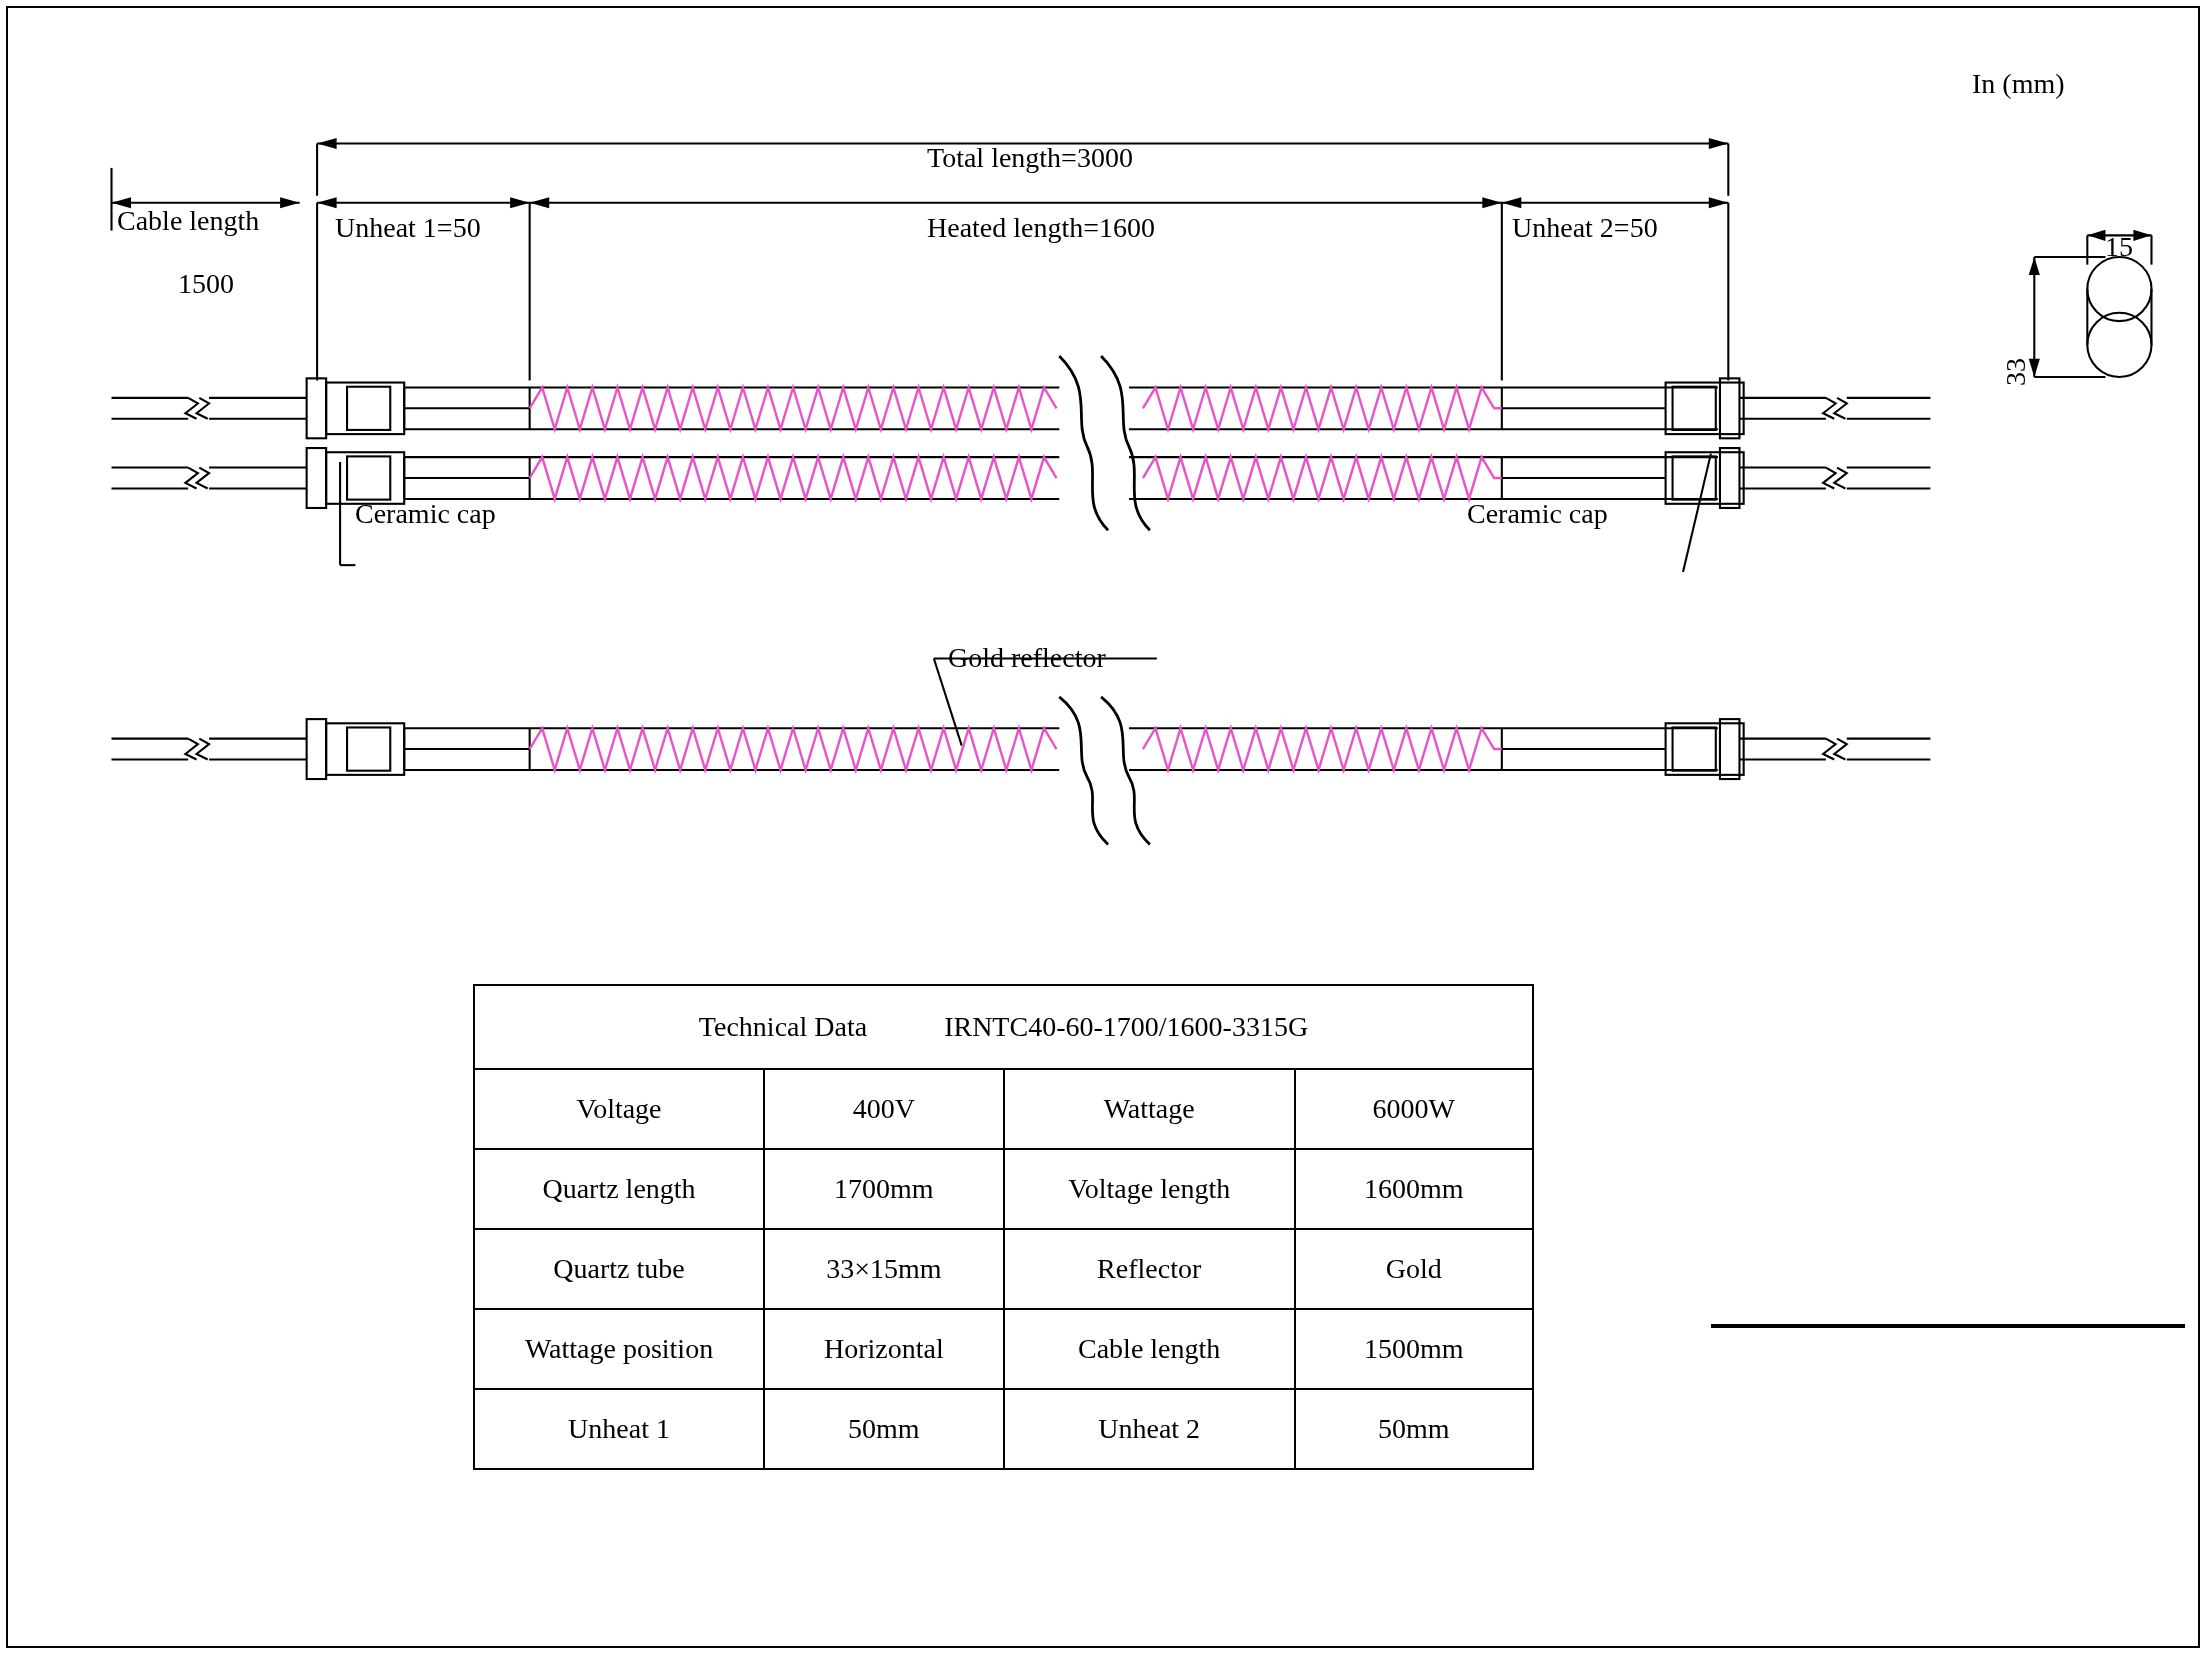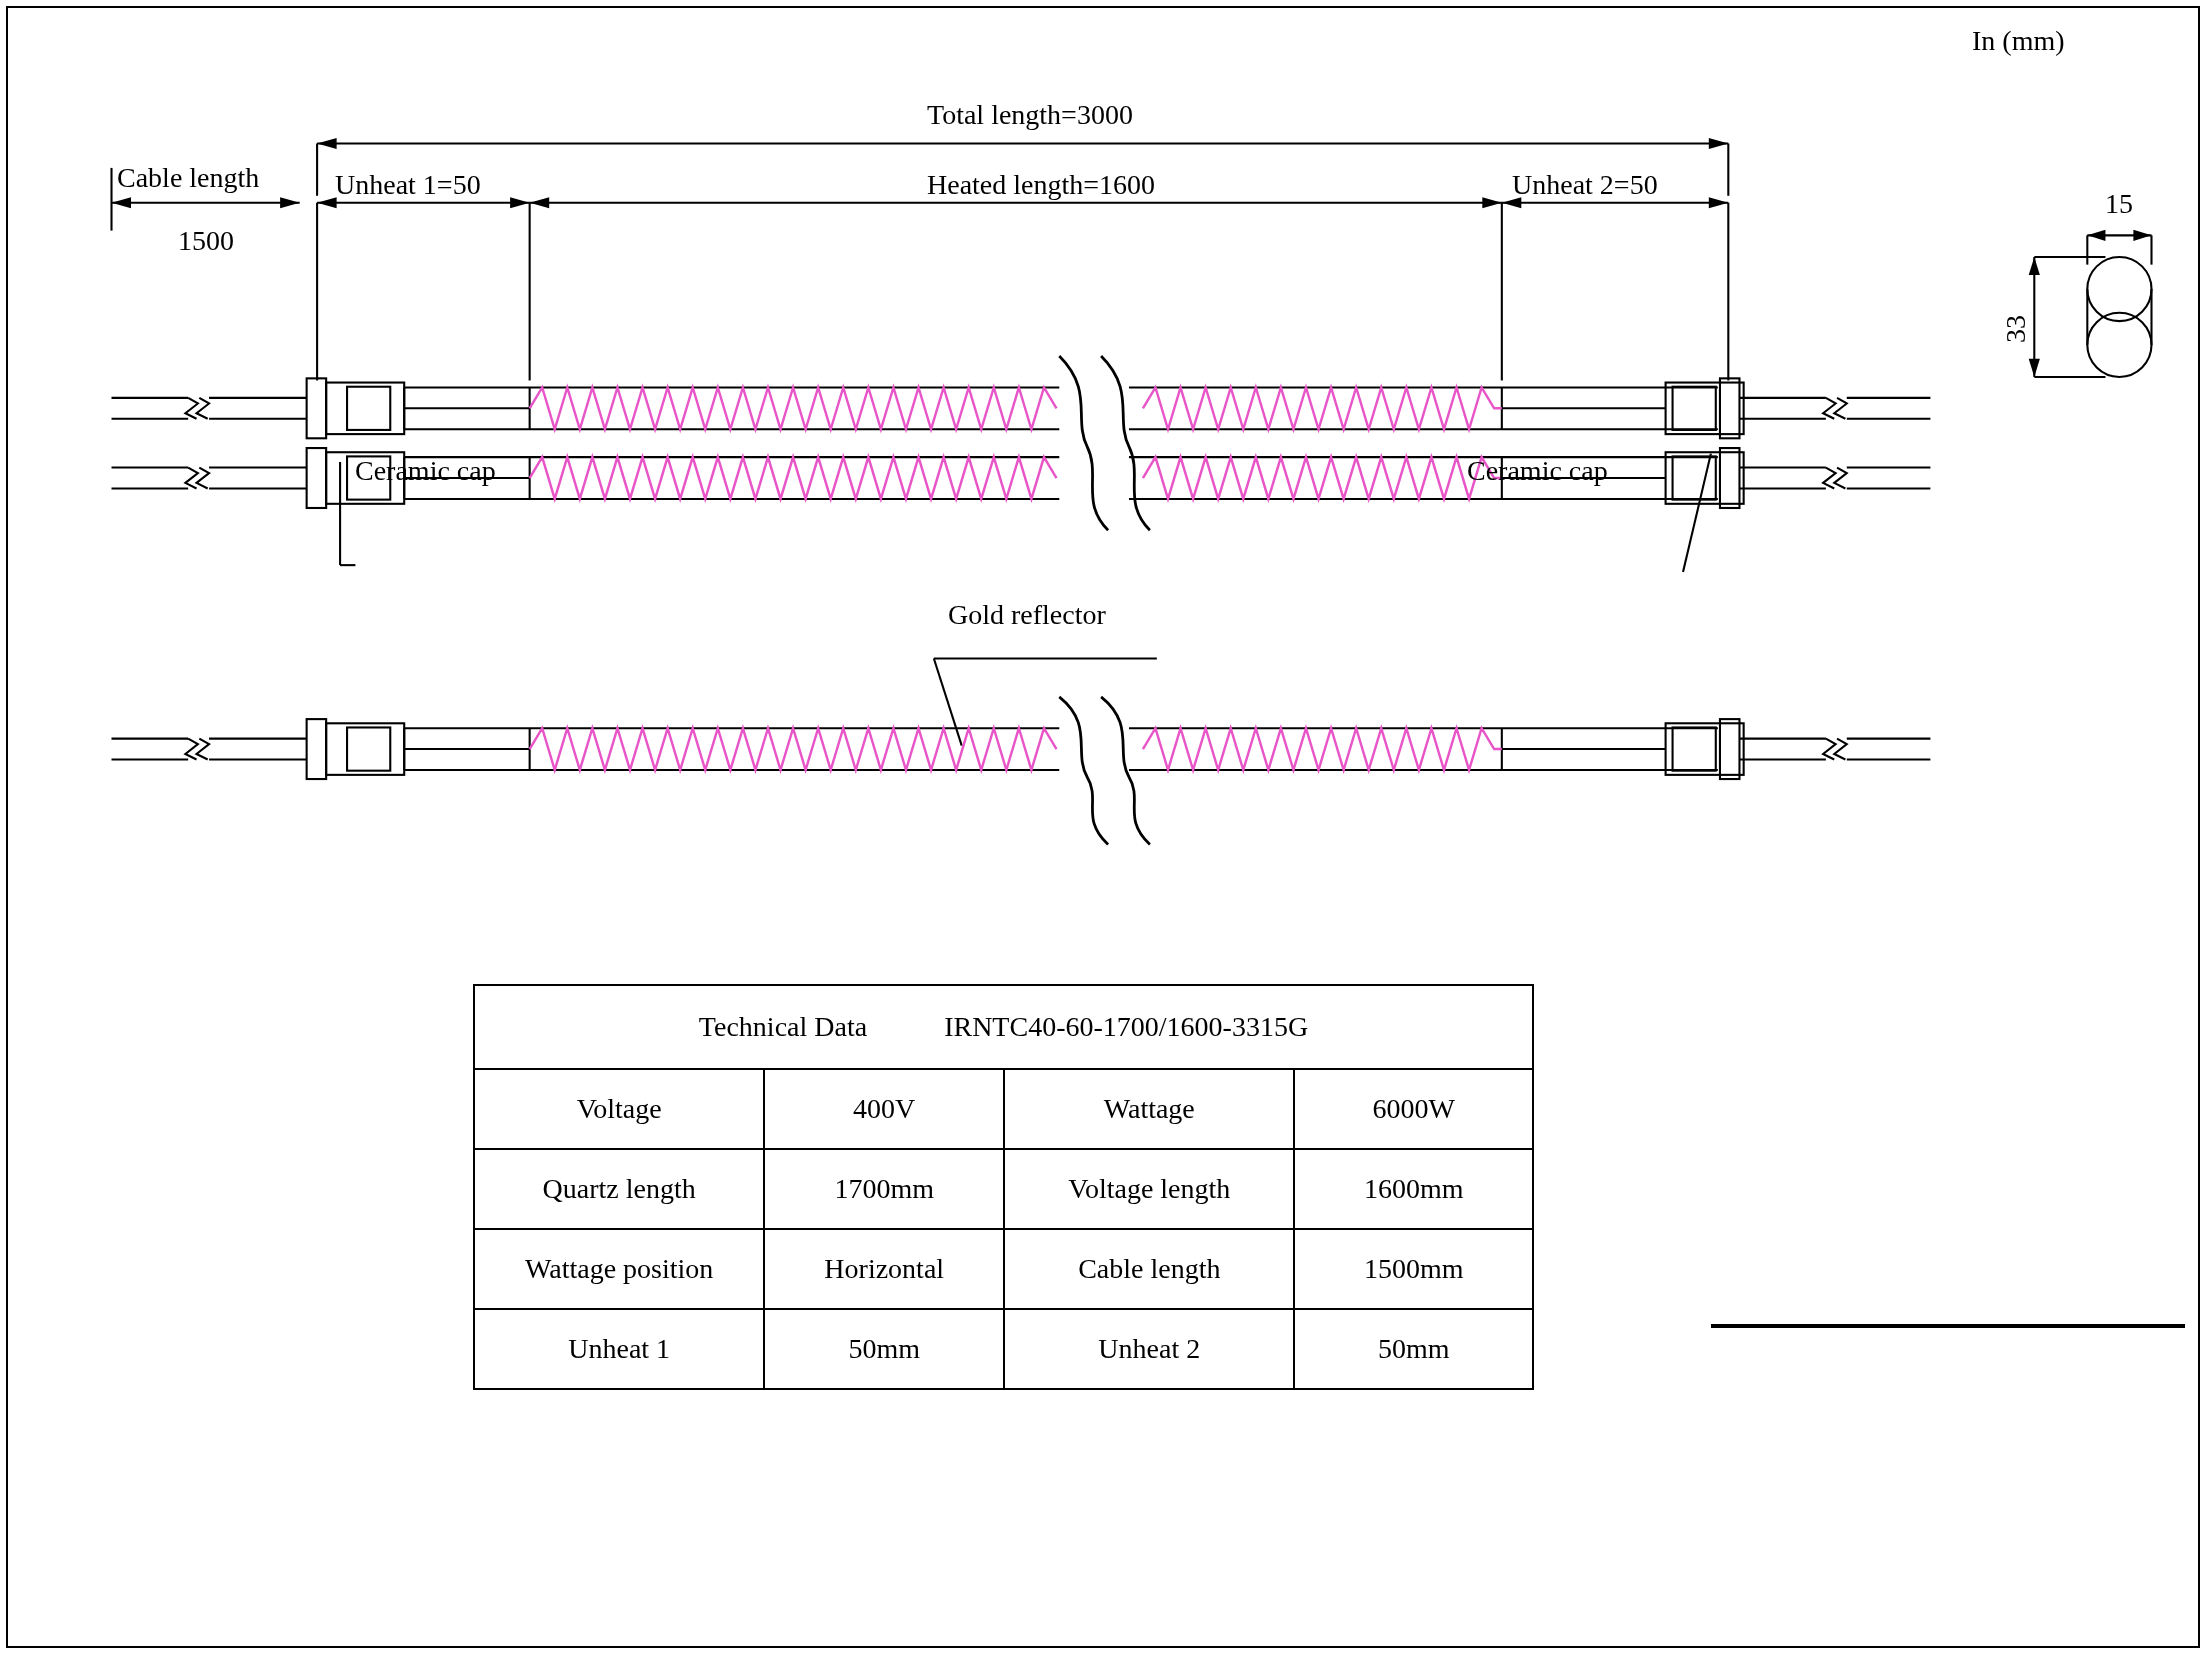--- a/index.html
+++ b/index.html
@@ -26,20 +26,21 @@
     width: 2194px;
     height: 1642px;
     border: 2.1px solid #000;
     box-sizing: border-box;
   }
   .lbl {
     position: absolute;
     white-space: nowrap;
     font-size: 28px;
     line-height: 1;
+    margin-top: 43px;
   }
   svg { position: absolute; left: 0; top: 0; }
   
   #tech-table {
     position: absolute;
     left: 473px;
     top: 984px;
     width: 1061px;
     border-collapse: collapse;
     font-size: 28px;
@@ -307,20 +308,26 @@
         <td class="cell-label">Wattage</td>
         <td class="cell-val">6000W</td>
       </tr>
       <tr>
         <td class="cell-label">Quartz length</td>
         <td class="cell-val">1700mm</td>
         <td class="cell-label">Voltage length</td>
         <td class="cell-val">1600mm</td>
       </tr>
       <tr>
+        <td class="cell-label">Quartz tube</td>
+        <td class="cell-val">33×15mm</td>
+        <td class="cell-label">Reflector</td>
+        <td class="cell-val">Gold</td>
+      </tr>
+      <tr>
         <td class="cell-label">Wattage position</td>
         <td class="cell-val">Horizontal</td>
         <td class="cell-label">Cable length</td>
         <td class="cell-val">1500mm</td>
       </tr>
       <tr>
         <td class="cell-label">Unheat 1</td>
         <td class="cell-val">50mm</td>
         <td class="cell-label">Unheat 2</td>
         <td class="cell-val">50mm</td>

